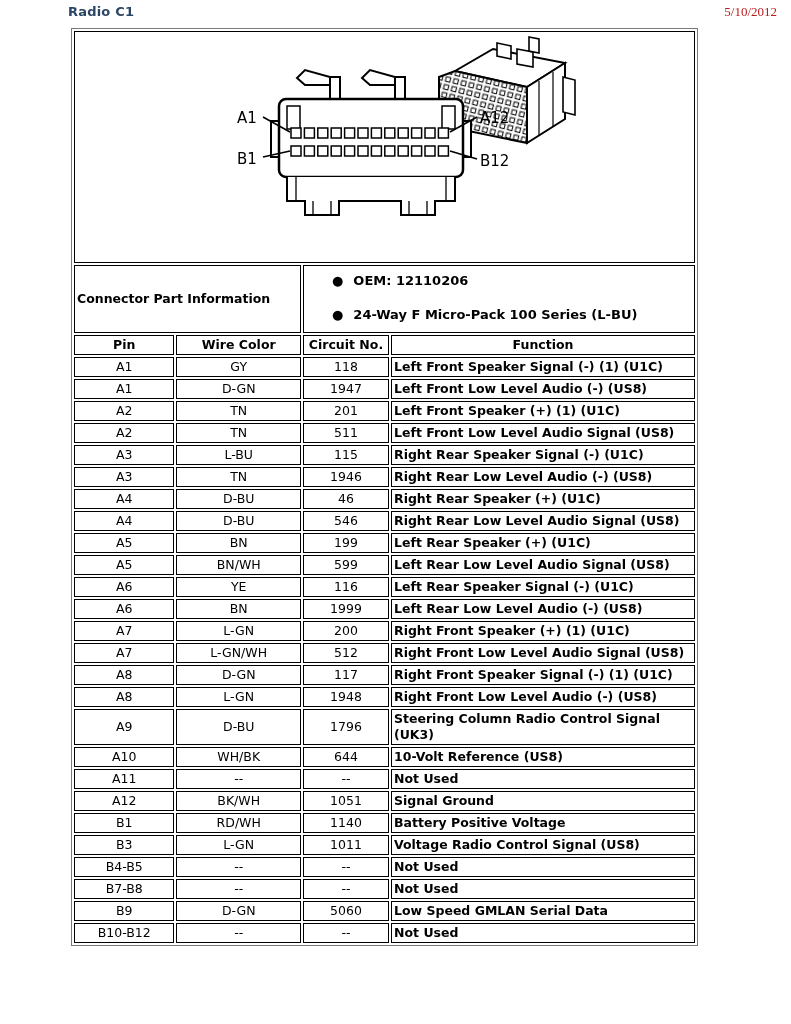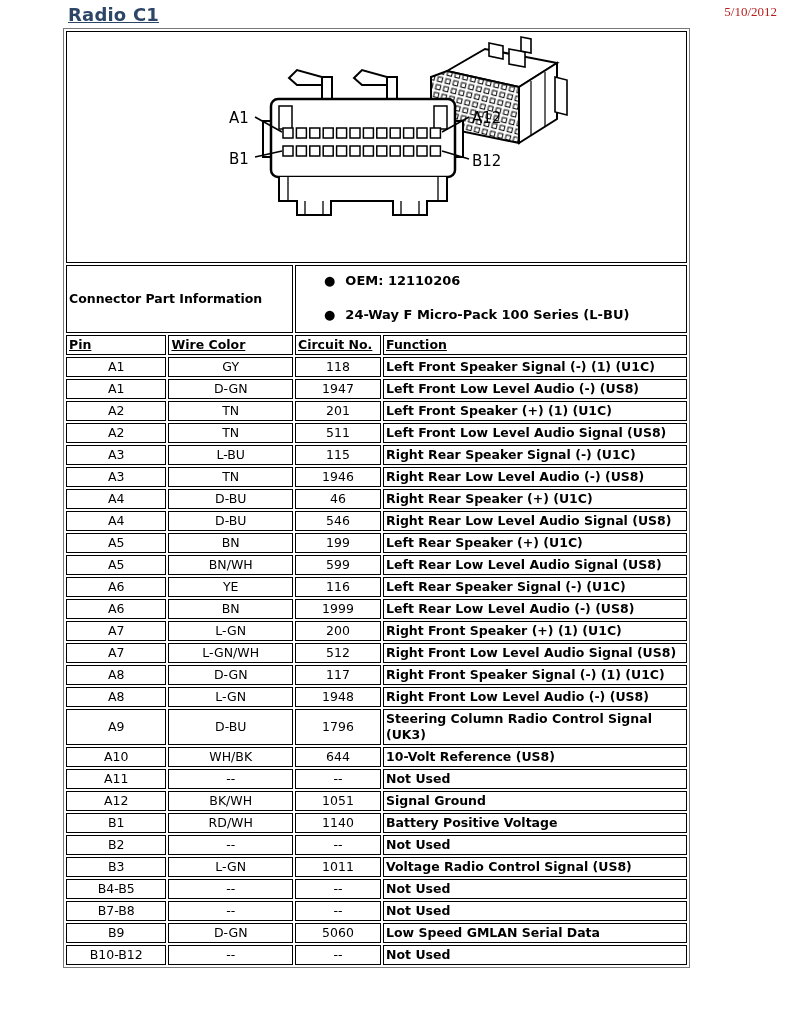--- a/index.html
+++ b/index.html
@@ -9,31 +9,30 @@
     font-family: "DejaVu Sans", "Liberation Sans", sans-serif;
     color: #000;
     position: relative;
     overflow: hidden;
   }
   .topbar {
     position: absolute; top: 4px; left: 68px; right: 14px;
     display: flex; justify-content: space-between; align-items: flex-start;
   }
   .doc-title {
-    font-size: 18px; font-weight: bold;
+    font-size: 13px; font-weight: bold;
     color: #2d4666;
-    text-decoration: underline;
     letter-spacing: 0.2px;
   }
   .doc-date {
     font-family: "Liberation Serif", "DejaVu Serif", serif;
     font-size: 13px; color: #b91c1c;
   }
   table.main {
-    position: absolute; top: 28px; left: 63px;
+    position: absolute; top: 28px; left: 71px;
     width: 625px;
     border-collapse: separate;
     border-spacing: 2px;
     border: 1px solid #7a7a7a;
     background: #fff;
   }
   table.main td, table.main th {
     border: 1px solid #000;
     background: #fff;
     font-size: 12.5px;
@@ -46,21 +45,21 @@
     height: 68px; width: 227px;
     font-weight: bold; text-align: left; font-size: 13px;
   }
   td.partinfo-bullets { height: 68px; }
   .bullets {
     display: flex; flex-direction: column; justify-content: space-between;
     height: 60px; padding: 4px 0 6px 26px;
   }
   .bullet-line { font-weight: bold; font-size: 13px; display: flex; align-items: center; }
   .bullet-dot { font-size: 13px; margin-right: 10px; }
-  th.col-h { font-weight: bold; text-align: left; font-size: 13px; height: 17px; text-decoration: underline; }
+  th.col-h { font-weight: bold; text-align: center; font-size: 13px; height: 17px; }
   col.c-pin { width: 100px; }
   col.c-wire { width: 124px; }
   col.c-circ { width: 86px; }
   td.c-center { text-align: center; height: 17px; }
   td.c-func { text-align: left; padding-left: 3px; height: 17px; font-weight: bold; }
   svg text {
     font-family: "DejaVu Sans", "Liberation Sans", sans-serif;
     font-size: 15px; fill: #000;
   }
 </style>
@@ -321,26 +320,20 @@
       <td class="c-center">1051</td>
       <td class="c-func">Signal Ground</td>
     </tr>
       <tr>
       <td class="c-center">B1</td>
       <td class="c-center">RD/WH</td>
       <td class="c-center">1140</td>
       <td class="c-func">Battery Positive Voltage</td>
     </tr>
       <tr>
-      <td class="c-center">B2</td>
-      <td class="c-center">--</td>
-      <td class="c-center">--</td>
-      <td class="c-func">Not Used</td>
-    </tr>
-      <tr>
       <td class="c-center">B3</td>
       <td class="c-center">L-GN</td>
       <td class="c-center">1011</td>
       <td class="c-func">Voltage Radio Control Signal (US8)</td>
     </tr>
       <tr>
       <td class="c-center">B4-B5</td>
       <td class="c-center">--</td>
       <td class="c-center">--</td>
       <td class="c-func">Not Used</td>

